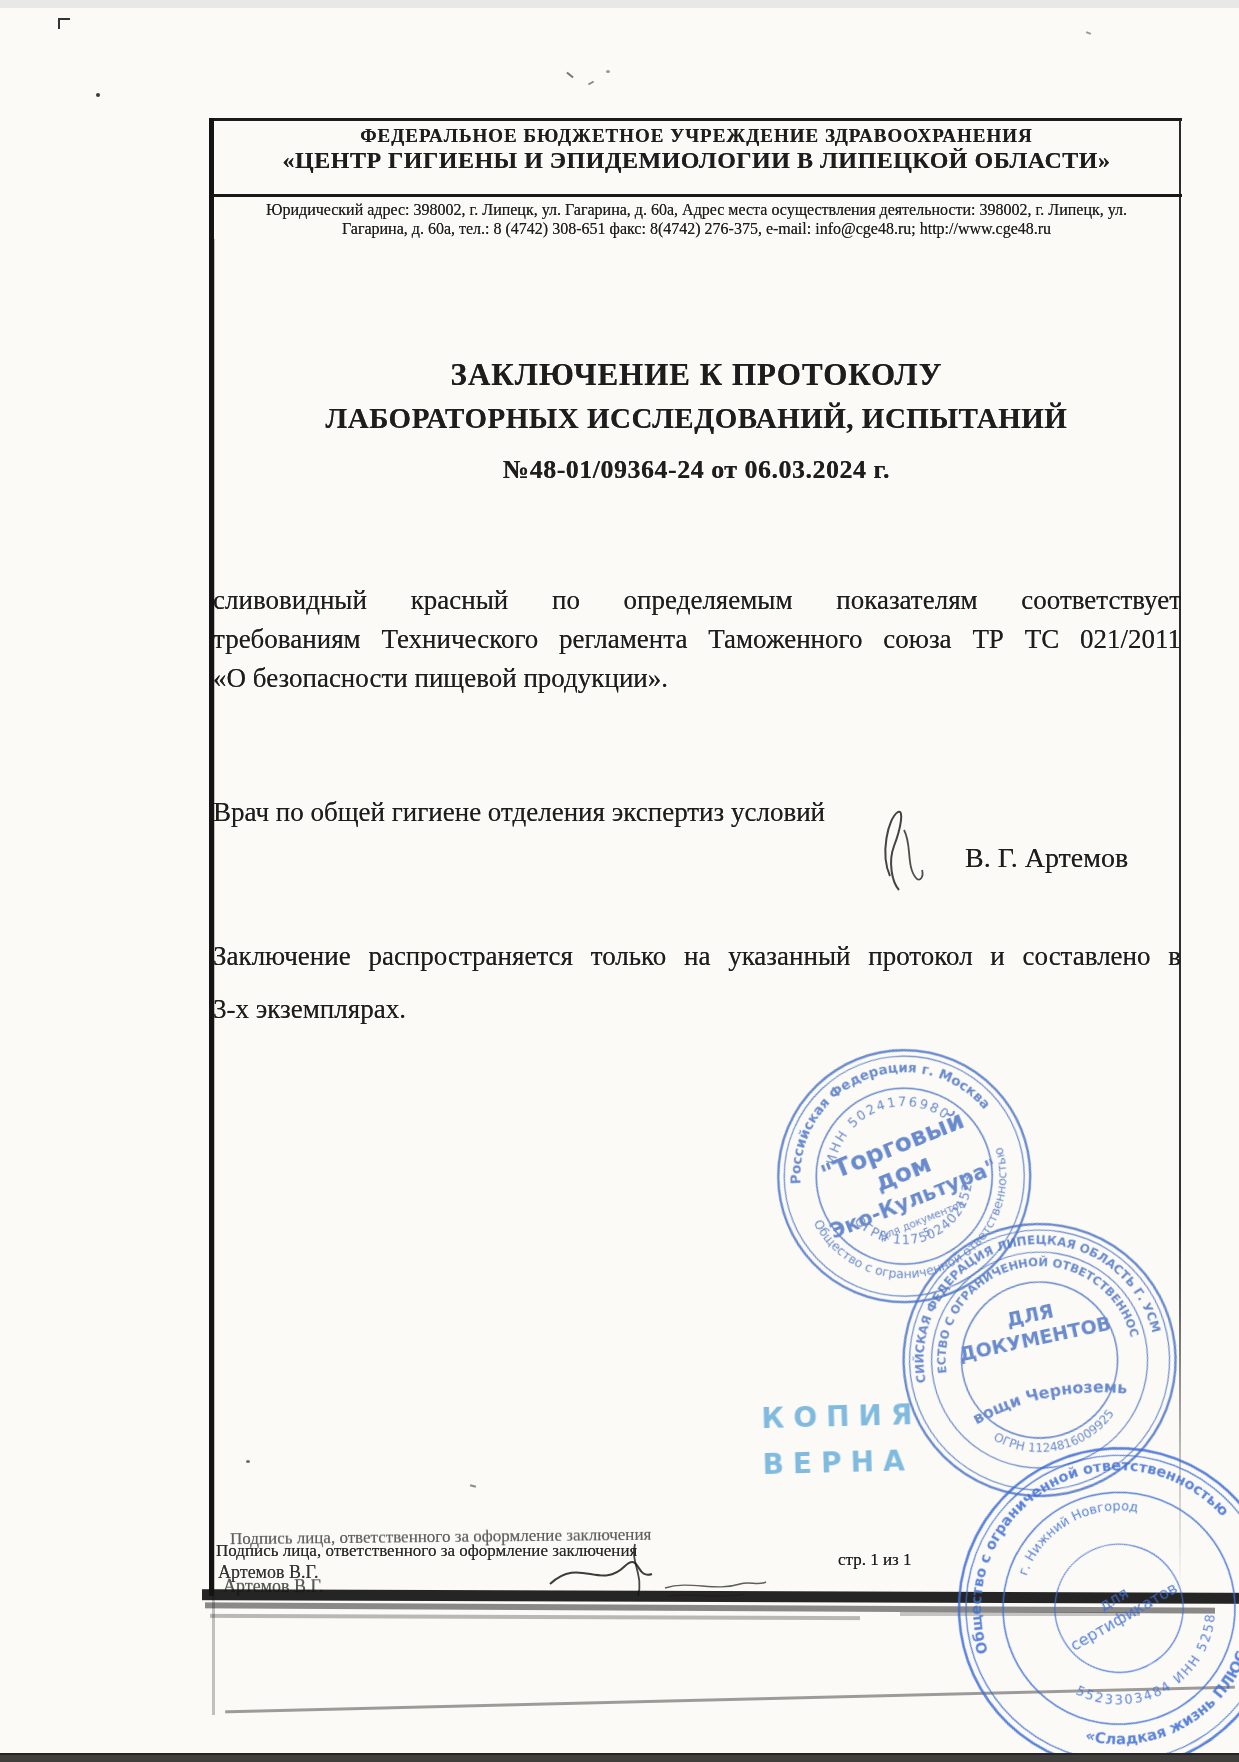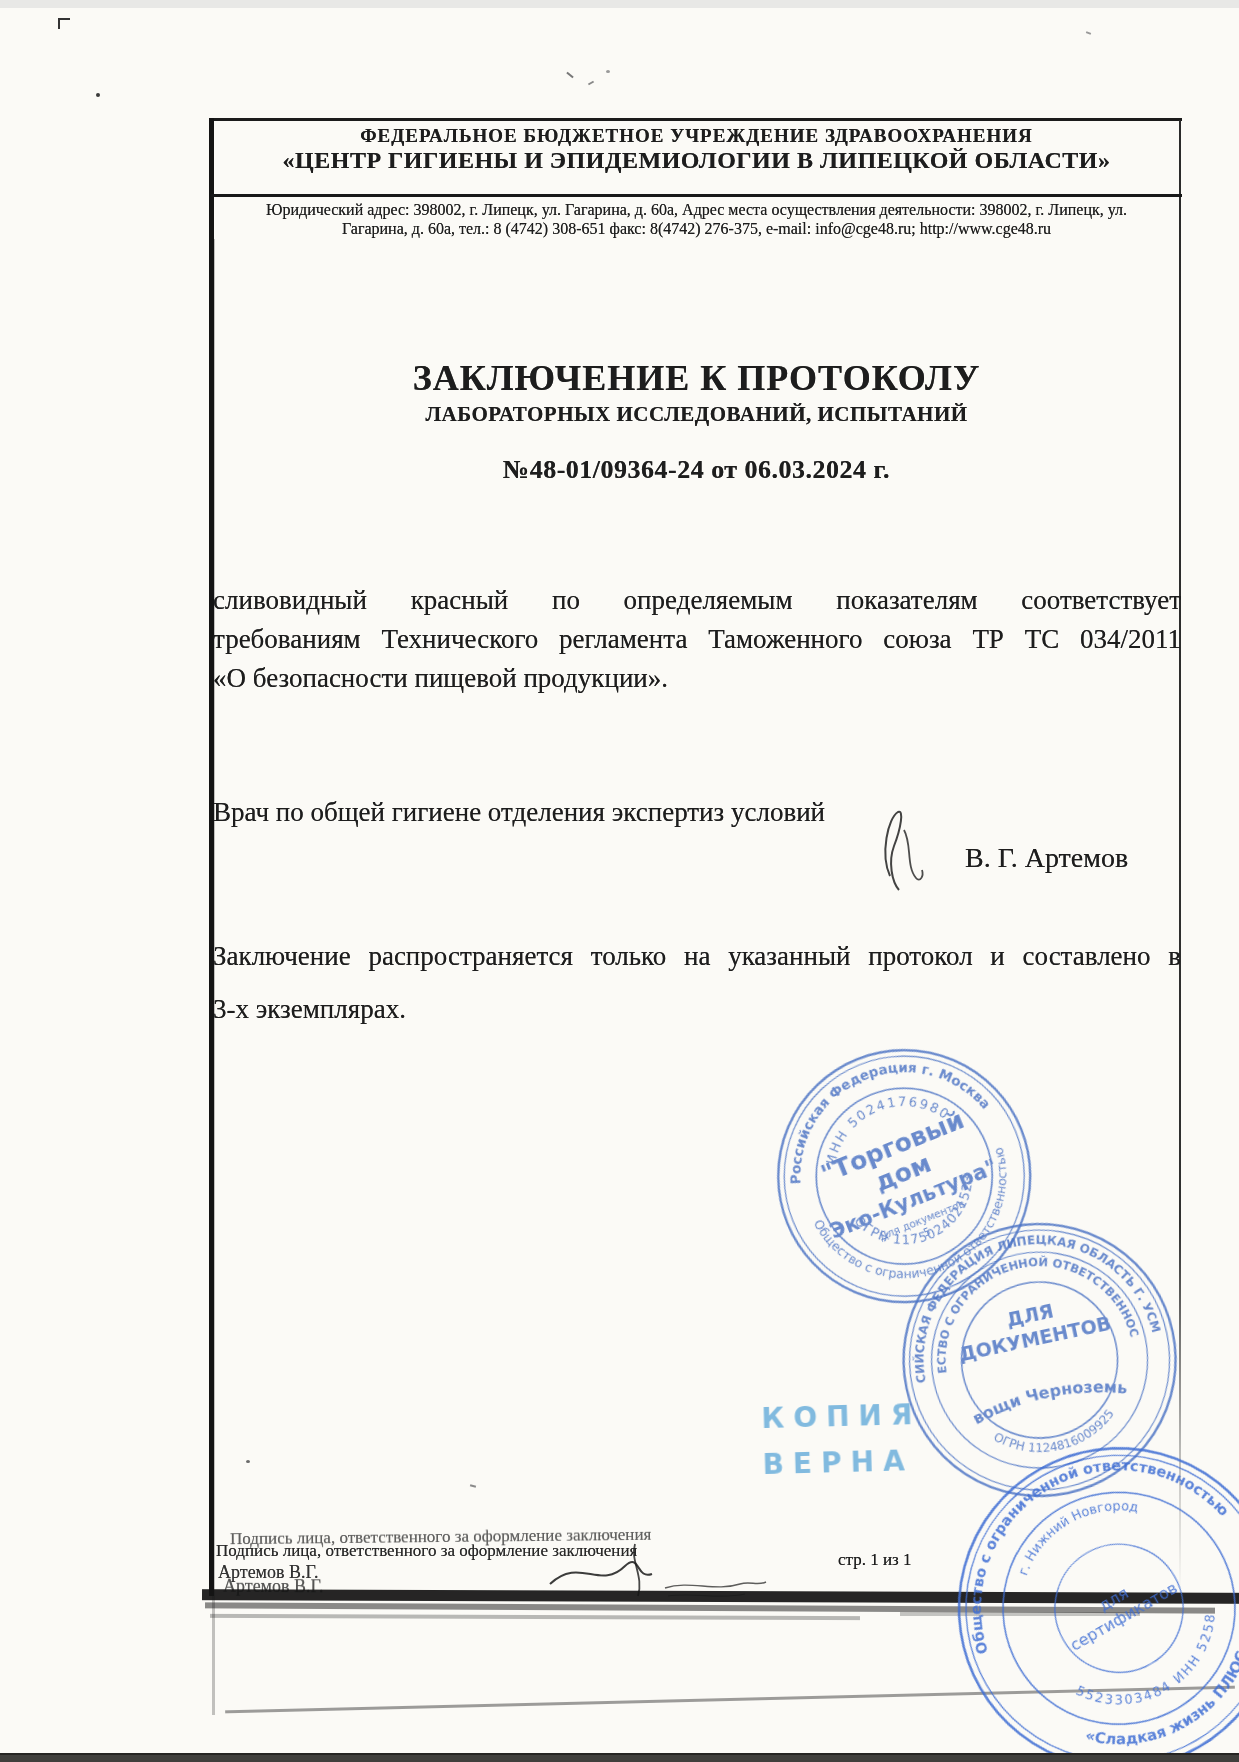--- a/index.html
+++ b/index.html
@@ -25,22 +25,22 @@
 
   
   .hwrap{left:213px;width:967px;}
   .h1{top:117px;font-size:19px;letter-spacing:1px;}
   .h2{top:139px;font-size:24px;letter-spacing:.5px;}
   .a1{top:193px;font-size:16px;}
   .a2{top:212px;font-size:16px;}
   .a3{top:230px;font-size:16.5px;}
 
   
-  .t1{top:349px;font-size:36px;letter-spacing:1px;}
-  .t2{top:394px;font-size:21px;letter-spacing:.5px;}
+  .t1{top:349px;font-size:31px;letter-spacing:1px;}
+  .t2{top:394px;font-size:29px;letter-spacing:.5px;}
   .t3{top:447px;font-size:26px;letter-spacing:.5px;}
 
   
   .pline{left:213px;width:968px;font-size:27px;text-align:justify;text-align-last:justify;}
   .pline.last{text-align-last:left;}
   .p1l1{top:538px;}.p1l2{top:577px;}.p1l3{top:616px;}.p1l4{top:655px;}
   .p2l1{top:933px;}.p2l2{top:986px;}
 
   .sig1{left:213px;top:789px;font-size:27px;}
   .sig2{left:213px;top:836px;font-size:27px;}
@@ -107,21 +107,21 @@
   <div class="abs hwrap h1 center ink bold">ФЕДЕРАЛЬНОЕ  БЮДЖЕТНОЕ УЧРЕЖДЕНИЕ ЗДРАВООХРАНЕНИЯ</div>
   <div class="abs hwrap h2 center ink bold">«ЦЕНТР ГИГИЕНЫ И ЭПИДЕМИОЛОГИИ  В ЛИПЕЦКОЙ ОБЛАСТИ»</div>
   <div class="abs hwrap a1 center ink">Юридический адрес: 398002,  г.  Липецк,  ул. Гагарина,   д. 60а, Адрес места осуществления деятельности: 398002, г.  Липецк,  ул.</div>
   <div class="abs hwrap a2 center ink">Гагарина,   д. 60а,  тел.: 8 (4742) 308-651  факс: 8(4742) 276-375, e-mail: info@cge48.ru;  http://www.cge48.ru</div>
 
   <div class="abs hwrap t1 center ink bold">ЗАКЛЮЧЕНИЕ К ПРОТОКОЛУ</div>
   <div class="abs hwrap t2 center ink bold">ЛАБОРАТОРНЫХ ИССЛЕДОВАНИЙ, ИСПЫТАНИЙ</div>
   <div class="abs hwrap t3 center ink bold">№48-01/09364-24 от 06.03.2024 г.</div>
 
   <div class="abs pline p1l2 ink">сливовидный красный по  определяемым показателям соответствует</div>
-  <div class="abs pline p1l3 ink">требованиям Технического регламента Таможенного союза ТР ТС 034/2011</div>
+  <div class="abs pline p1l3 ink">требованиям Технического регламента Таможенного союза ТР ТС 021/2011</div>
   <div class="abs pline p1l4 last ink">«О безопасности пищевой продукции».</div>
 
   <div class="abs sig1 ink">Врач по общей гигиене отделения экспертиз условий</div>
   <div class="abs signame ink">В. Г. Артемов</div>
   <svg class="abs" style="left:868px;top:796px;" width="62" height="92" viewBox="0 0 62 92">
     <path d="M22,72 C12,50 20,14 30,8 C36,5 33,24 26,42 C20,58 24,78 31,86" fill="none" stroke="#222" stroke-width="2" opacity=".85"></path>
     <path d="M36,26 C44,40 38,62 48,74 C52,79 56,72 54,66" fill="none" stroke="#222" stroke-width="1.8" opacity=".8"></path>
   </svg>
 
   <div class="abs pline p2l1 ink">Заключение распространяется только на указанный протокол и составлено в</div>

